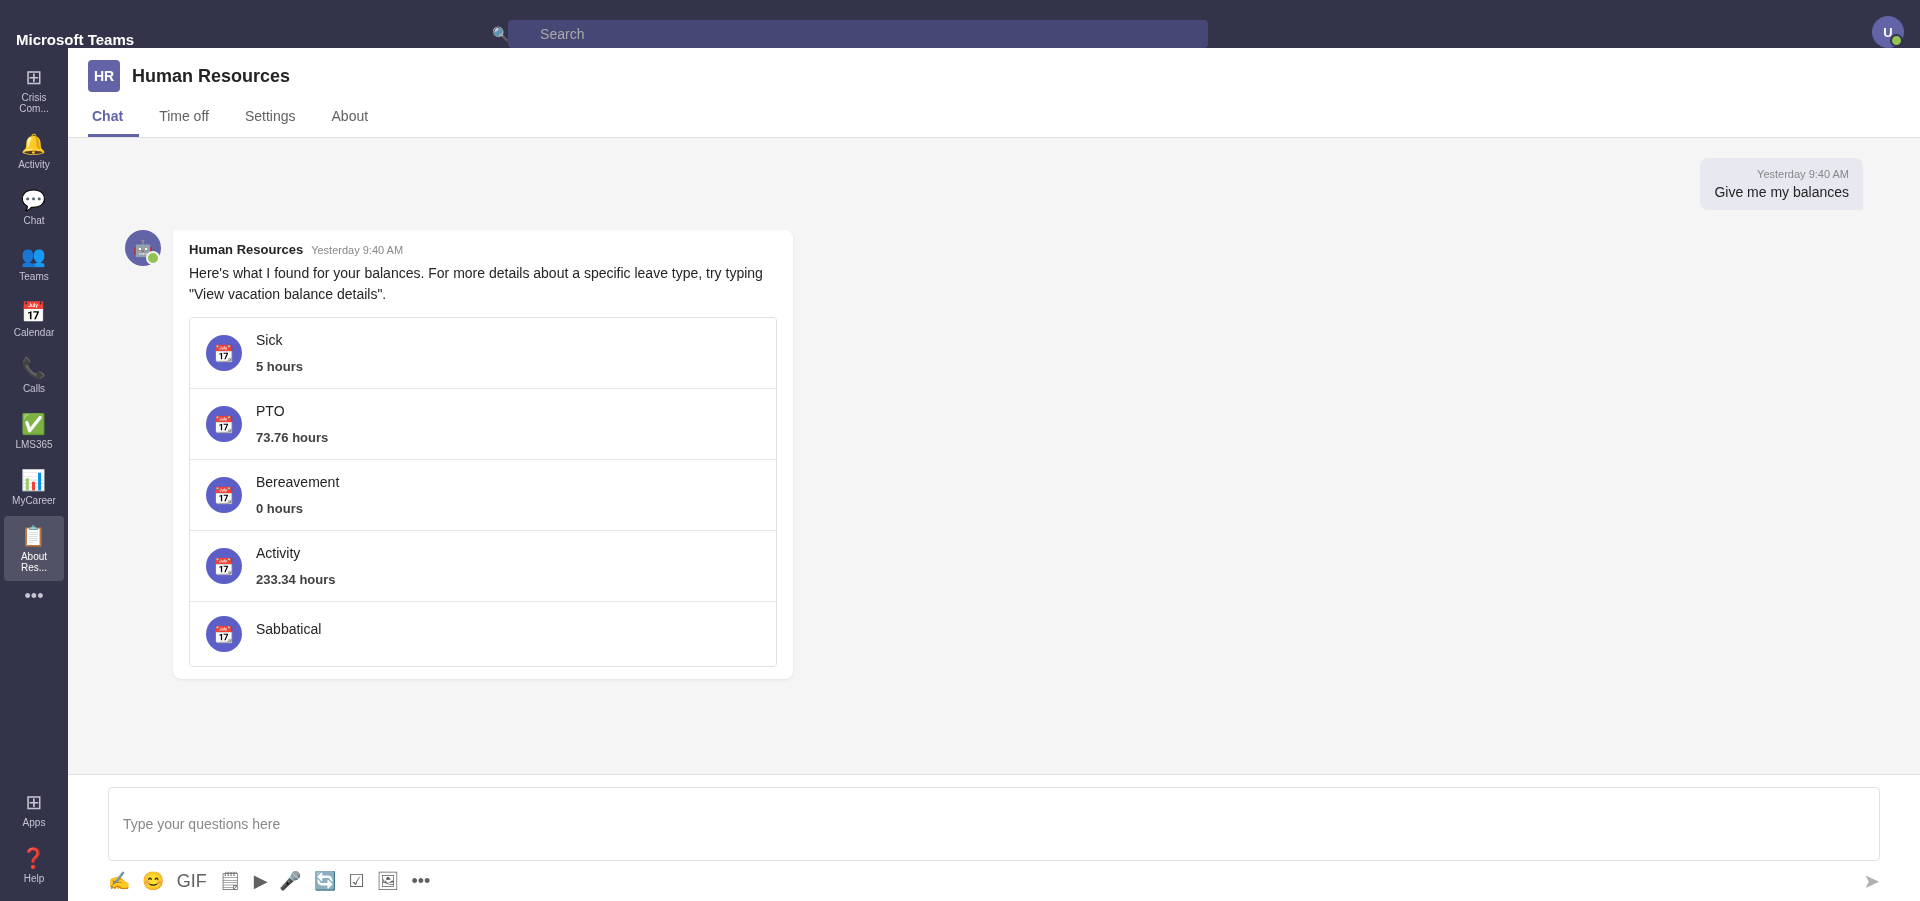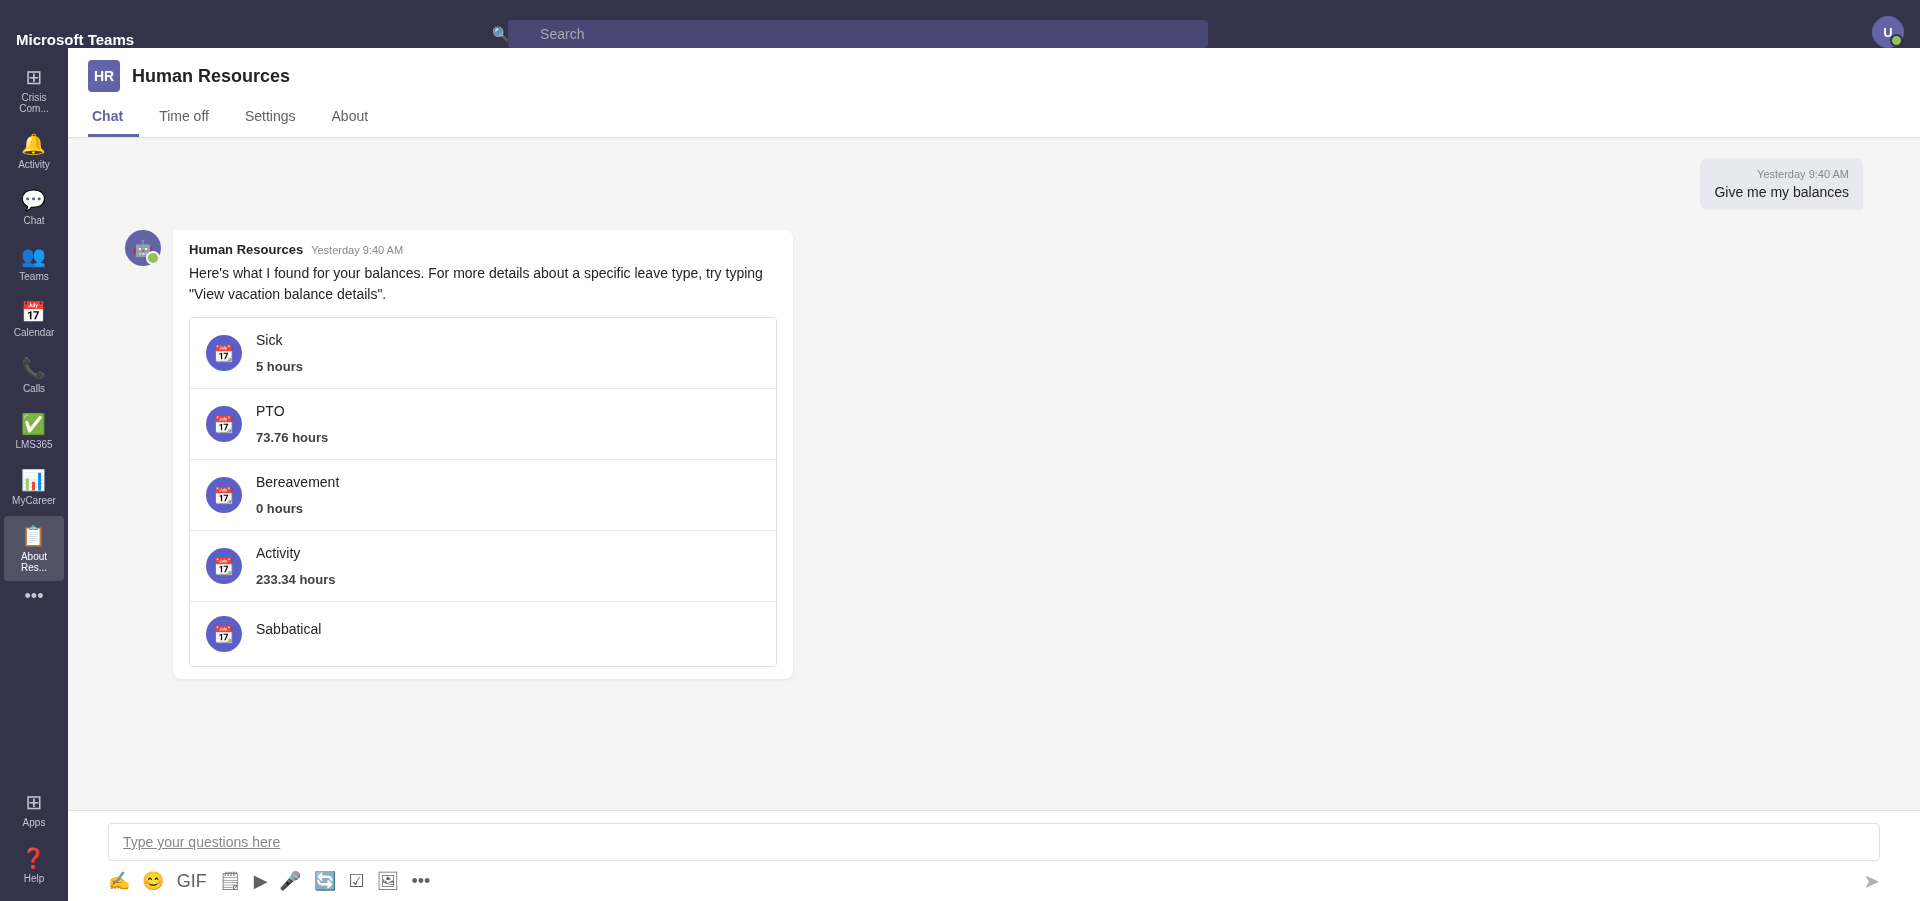--- a/index.html
+++ b/index.html
@@ -314,27 +314,26 @@
     
     .input-area {
       background: white;
       border-top: 1px solid #e0e0e0;
       padding: 12px 40px 8px 40px;
       flex-shrink: 0;
     }
     .input-box {
       border: 1px solid #e0e0e0;
       border-radius: 4px;
-      padding: 10px 14px;
+      padding: 28px 14px;
       font-size: 14px;
       color: #888;
       background: white;
       margin-bottom: 8px;
       cursor: text;
-      text-decoration: underline;
     }
     .input-toolbar {
       display: flex;
       align-items: center;
       gap: 12px;
     }
     .input-toolbar-icon {
       color: #616161;
       font-size: 18px;
       cursor: pointer;

